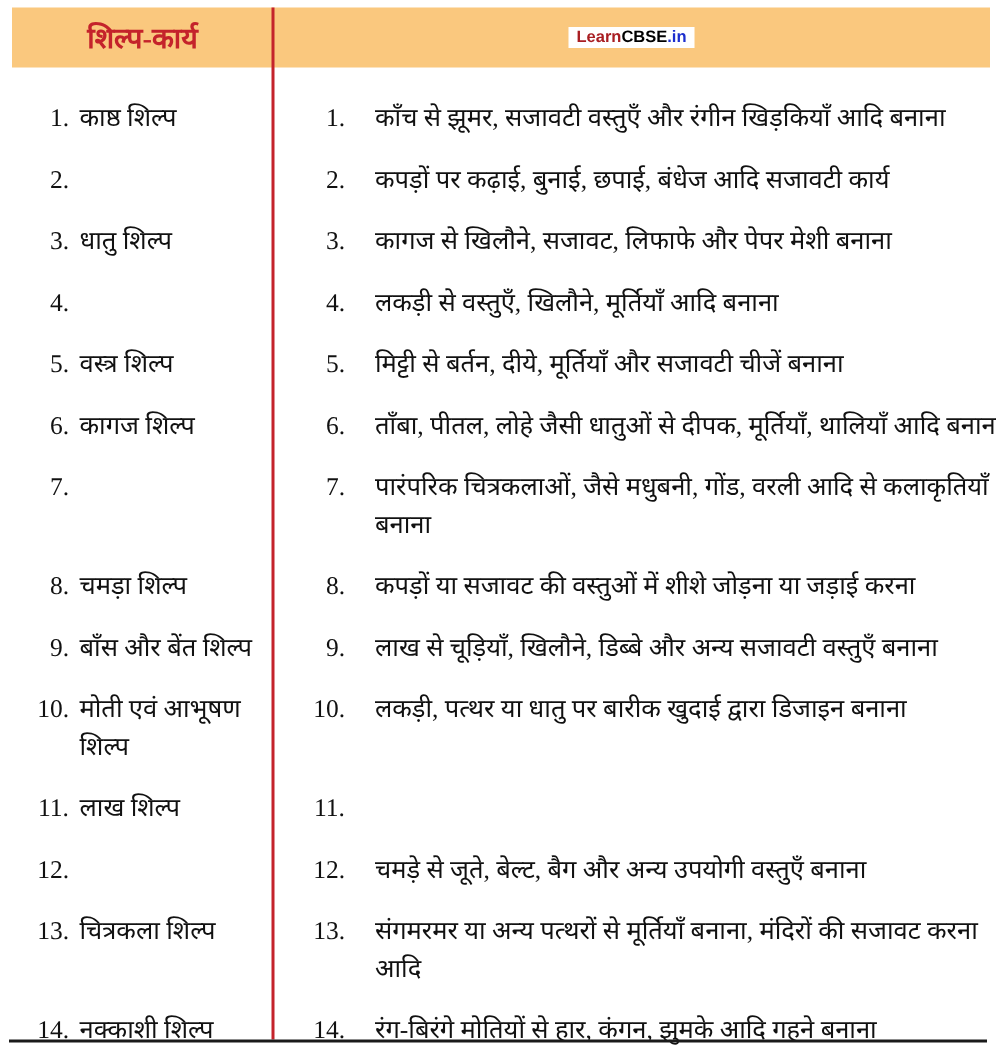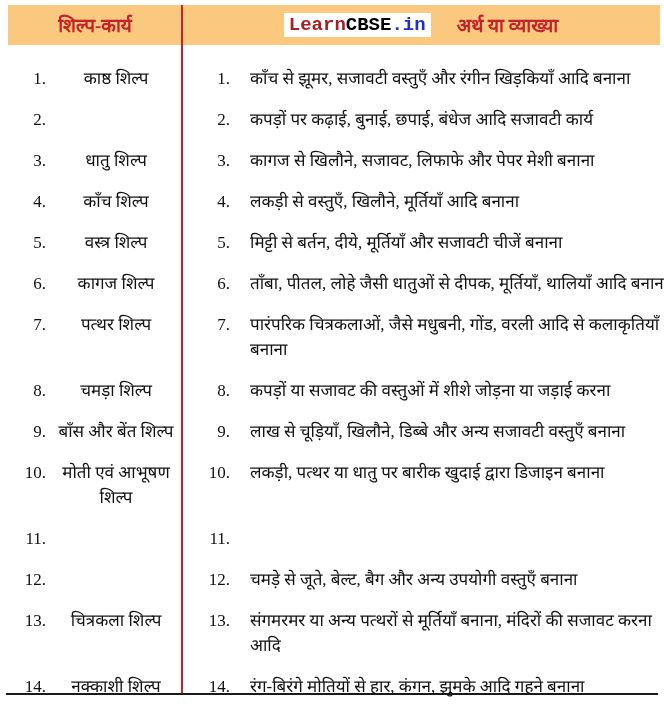--- a/index.html
+++ b/index.html
@@ -30,23 +30,23 @@
     gap: 26px;
   }
   .htitle {
     color: #c4232b;
     font-weight: bold;
     font-size: 19px;
     white-space: nowrap;
   }
   .watermark {
     background: #ffffff;
-    font-family: Liberation Mono, monospace;
+    font-family: Liberation Sans, sans-serif;
     font-weight: bold;
-    font-size: 19px;
+    font-size: 11px;
     padding: 1px 5px;
     white-space: nowrap;
   }
   .wm-learn { color: #a91e22; }
   .wm-cbse  { color: #000000; }
   .wm-in    { color: #1d2fce; }
   .v-divider {
     position: absolute;
     left: 181px; top: 5px;
     width: 2px; height: 688px;
@@ -61,37 +61,36 @@
   .rows {
     position: absolute;
     top: 66px; left: 0;
     width: 664px;
     font-size: 17px;
     line-height: 25px;
   }
   .row { display: flex; margin-bottom: 16px; }
   .cell-left { width: 183px; display: flex; flex: none; }
   .lnum { width: 46px; text-align: right; flex: none; }
-  .ltext { margin-left: 7px; width: 126px; text-align: center; }
+  .ltext { margin-left: 7px; width: 126px; }
   .cell-right { flex: 1; display: flex; }
   .rnum { width: 47px; text-align: right; flex: none; }
   .rtext { margin-left: 20px; width: 420px; }
 </style>
 </head>
 <body>
 
 <div class="page">
 
   <div class="header-band">
     <div class="hcell-left">
       <span class="htitle">शिल्प-कार्य</span>
     </div>
     <div class="hcell-right">
       <span class="watermark"><span class="wm-learn">Learn</span><span class="wm-cbse">CBSE</span><span class="wm-in">.in</span></span>
-      <span class="htitle">अर्थ या व्याख्या</span>
     </div>
   </div>
 
   <div class="v-divider"></div>
 
   <div class="rows">
 
     <div class="row">
       <div class="cell-left">
           <span class="lnum">1.</span>
@@ -120,21 +119,20 @@
         </div>
       <div class="cell-right">
           <span class="rnum">3.</span>
           <span class="rtext">कागज से खिलौने, सजावट, लिफाफे और पेपर मेशी बनाना</span>
         </div>
     </div>
 
     <div class="row">
       <div class="cell-left">
           <span class="lnum">4.</span>
-          <span class="ltext">काँच शिल्प</span>
         </div>
       <div class="cell-right">
           <span class="rnum">4.</span>
           <span class="rtext">लकड़ी से वस्तुएँ, खिलौने, मूर्तियाँ आदि बनाना</span>
         </div>
     </div>
 
     <div class="row">
       <div class="cell-left">
           <span class="lnum">5.</span>
@@ -153,21 +151,20 @@
         </div>
       <div class="cell-right">
           <span class="rnum">6.</span>
           <span class="rtext">ताँबा, पीतल, लोहे जैसी धातुओं से दीपक, मूर्तियाँ, थालियाँ आदि बनाना</span>
         </div>
     </div>
 
     <div class="row">
       <div class="cell-left">
           <span class="lnum">7.</span>
-          <span class="ltext">पत्थर शिल्प</span>
         </div>
       <div class="cell-right">
           <span class="rnum">7.</span>
           <span class="rtext">पारंपरिक चित्रकलाओं, जैसे मधुबनी, गोंड, वरली आदि से कलाकृतियाँ बनाना</span>
         </div>
     </div>
 
     <div class="row">
       <div class="cell-left">
           <span class="lnum">8.</span>
@@ -197,20 +194,21 @@
         </div>
       <div class="cell-right">
           <span class="rnum">10.</span>
           <span class="rtext">लकड़ी, पत्थर या धातु पर बारीक खुदाई द्वारा डिजाइन बनाना</span>
         </div>
     </div>
 
     <div class="row">
       <div class="cell-left">
           <span class="lnum">11.</span>
+          <span class="ltext">लाख शिल्प</span>
         </div>
       <div class="cell-right">
           <span class="rnum">11.</span>
         </div>
     </div>
 
     <div class="row">
       <div class="cell-left">
           <span class="lnum">12.</span>
         </div>

